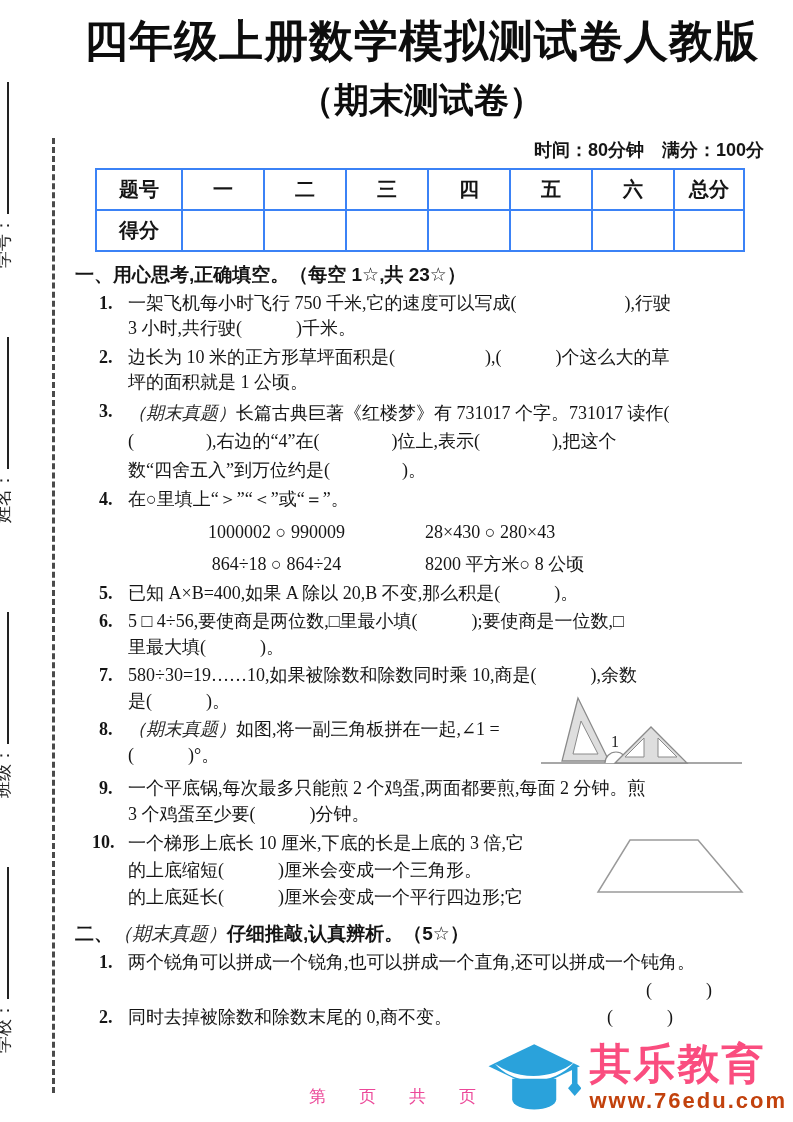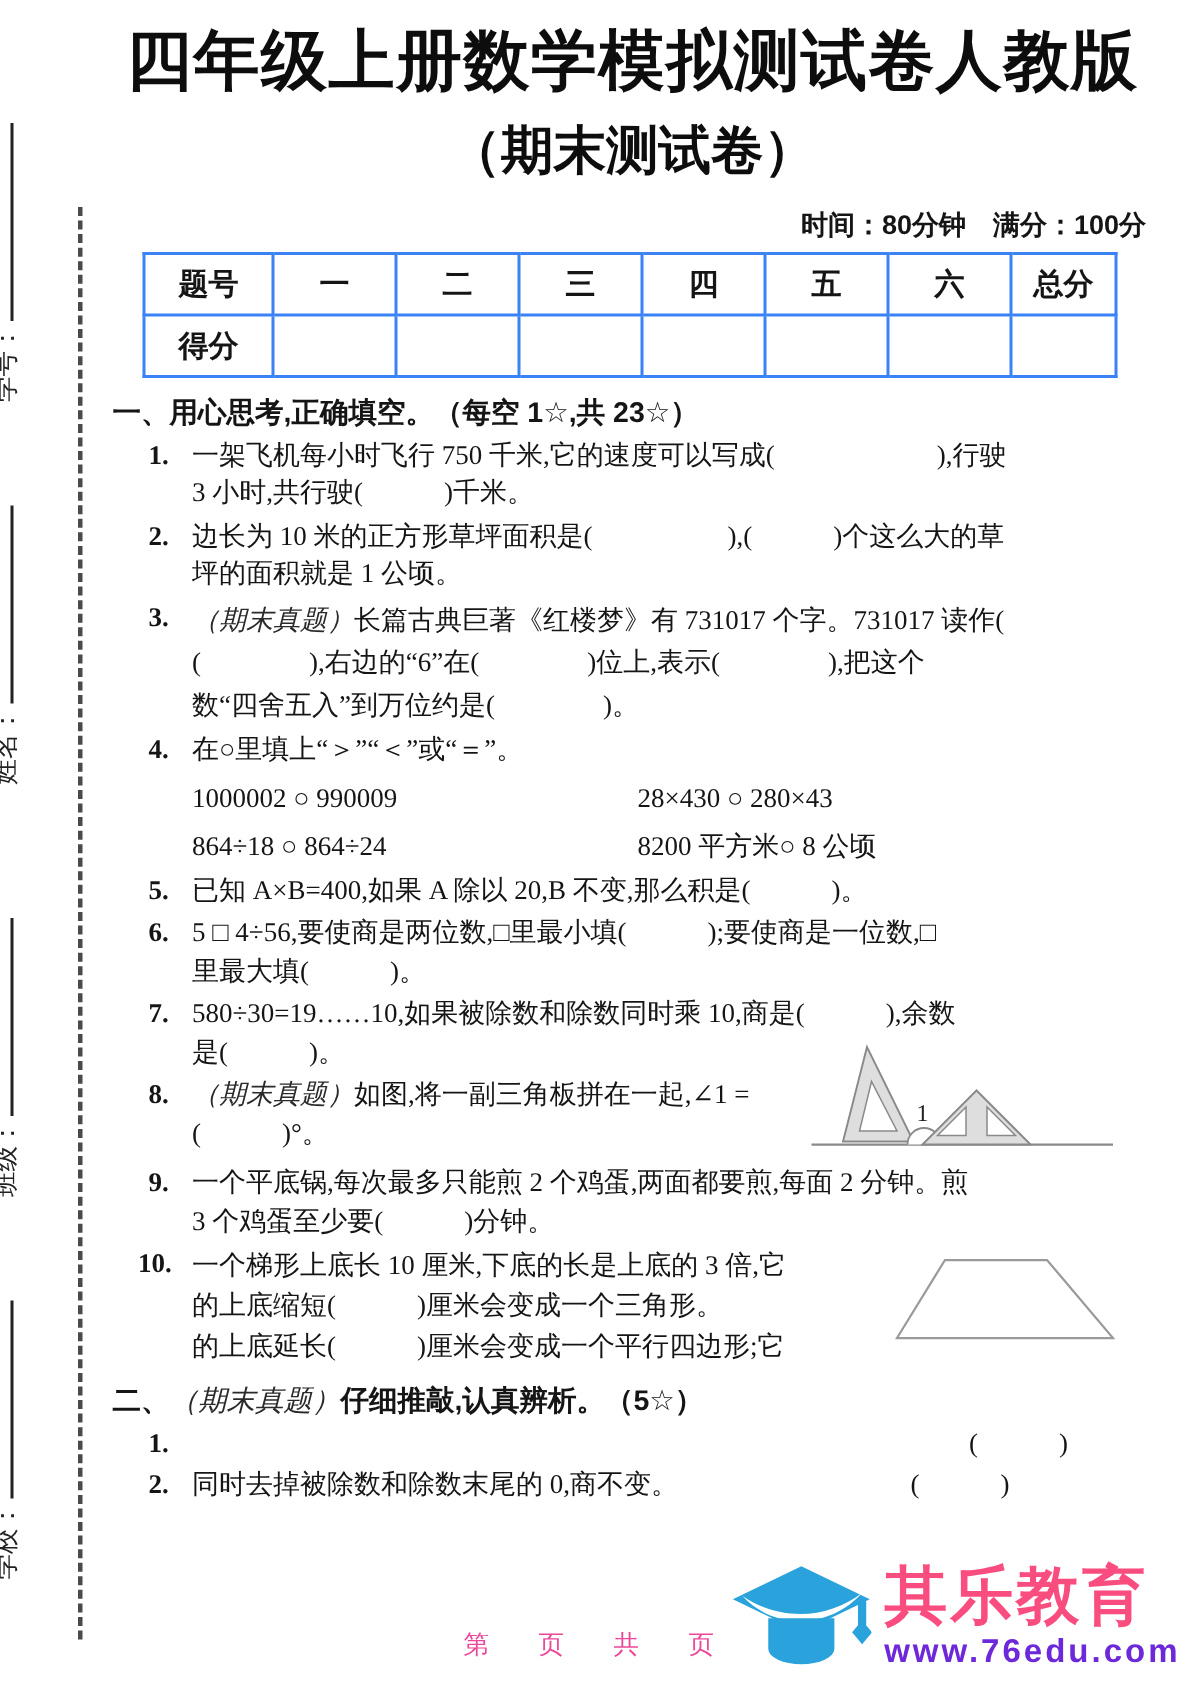--- a/index.html
+++ b/index.html
@@ -38,21 +38,21 @@
   .sec-head{
     font-family:"Liberation Sans","DejaVu Sans",sans-serif;font-weight:bold;
     font-size:19px;margin:10px 0 2px 0;
   }
   .sec-head .tag{font-family:"Liberation Serif","DejaVu Serif",serif;font-weight:normal;font-style:italic;}
   .q{position:relative;padding-left:53px;font-size:18px;line-height:25.5px;margin-top:3px;}
   .qnum{position:absolute;left:24px;font-weight:bold;}
   .q10 .qnum{left:17px;}
   .tag{font-style:italic;color:#2a2a2a;text-align:center;}
   .q3 .ln{line-height:28.5px;}
-  .cmp{display:flex;margin-top:7px;}
+  .cmp{display:flex;margin-top:7px;text-align:center;}
   .cmp .a{width:297px;}
   .qflex{display:flex;align-items:flex-start;}
   .qflex .qtext{flex:1;}
   .fig8{width:205px;height:80px;margin:-24px 24px 0 0;flex:none;}
   .fig10{width:176px;height:64px;margin:4px 2px 0 0;flex:none;}
   .q10 .ln{line-height:27px;}
   .ans-line{text-align:right;padding-right:56px;line-height:24px;margin-top:2px;font-size:18px;}
   .s2q2{display:flex;}
   .s2q2 .ans{margin-left:auto;padding-right:95px;}
   
@@ -64,21 +64,21 @@
     position:absolute;right:6px;bottom:2px;width:300px;height:84px;
     display:flex;align-items:center;gap:8px;background:#fff;z-index:5;
   }
   .logo-text{display:flex;flex-direction:column;}
   .brand-name{
     font-family:"Liberation Sans","DejaVu Sans",sans-serif;font-weight:bold;
     font-size:42px;line-height:1.05;color:#fa4d7f;letter-spacing:2px;
   }
   .brand-url{
     font-family:"Liberation Sans","DejaVu Sans",sans-serif;font-weight:bold;
-    font-size:22px;color:#6d28d9;letter-spacing:2px;margin-top:1px;
+    font-size:22px;color:#c2410c;letter-spacing:2px;margin-top:1px;
   }
 </style>
 </head>
 <body>
 
 <div class="sidebar">
   <div class="dash-line"></div>
   <div class="v-item" style="top:245px;">
     <span>学号：</span><span class="fill-line"></span>
   </div>
@@ -143,21 +143,21 @@
 
   <div class="q">
     <span class="qnum">2.</span>
     <div class="ln">边长为 10 米的正方形草坪面积是(　　　　　),(　　　)个这么大的草</div>
     <div class="ln">坪的面积就是 1 公顷。</div>
   </div>
 
   <div class="q q3">
     <span class="qnum">3.</span>
     <div class="ln"><span class="tag">（期末真题）</span><span>长篇古典巨著《红楼梦》有 731017 个字。731017 读作(</span></div>
-    <div class="ln">(　　　　),右边的“6”在(　　　　)位上,表示(　　　　),把这个</div>
+    <div class="ln">(　　　　),右边的“4”在(　　　　)位上,表示(　　　　),把这个</div>
     <div class="ln">数“四舍五入”到万位约是(　　　　)。</div>
   </div>
 
   <div class="q q4">
     <span class="qnum">4.</span>
     <div class="ln">在○里填上“＞”“＜”或“＝”。</div>
     <div class="cmp">
       <span class="a">1000002 ○ 990009</span>
       <span class="b">28×430 ○ 280×43</span>
     </div>
@@ -219,20 +219,21 @@
       <polygon points="40,6 108,6 152,58 8,58" fill="none" stroke="#9a9a9a" stroke-width="1.5"></polygon>
     </svg>
   </div>
 
   <div class="sec-head">
     <span>二、</span><span class="tag">（期末真题）</span><span>仔细推敲,认真辨析。（5☆）</span>
   </div>
 
   <div class="q">
     <span class="qnum">1.</span>
+    <div class="ln">两个锐角可以拼成一个锐角,也可以拼成一个直角,还可以拼成一个钝角。</div>
     <div class="ans-line">(　　　)</div>
   </div>
 
   <div class="q s2q2">
     <span class="qnum">2.</span>
     <span>同时去掉被除数和除数末尾的 0,商不变。</span>
     <span class="ans">(　　　)</span>
   </div>
 </div>
 

